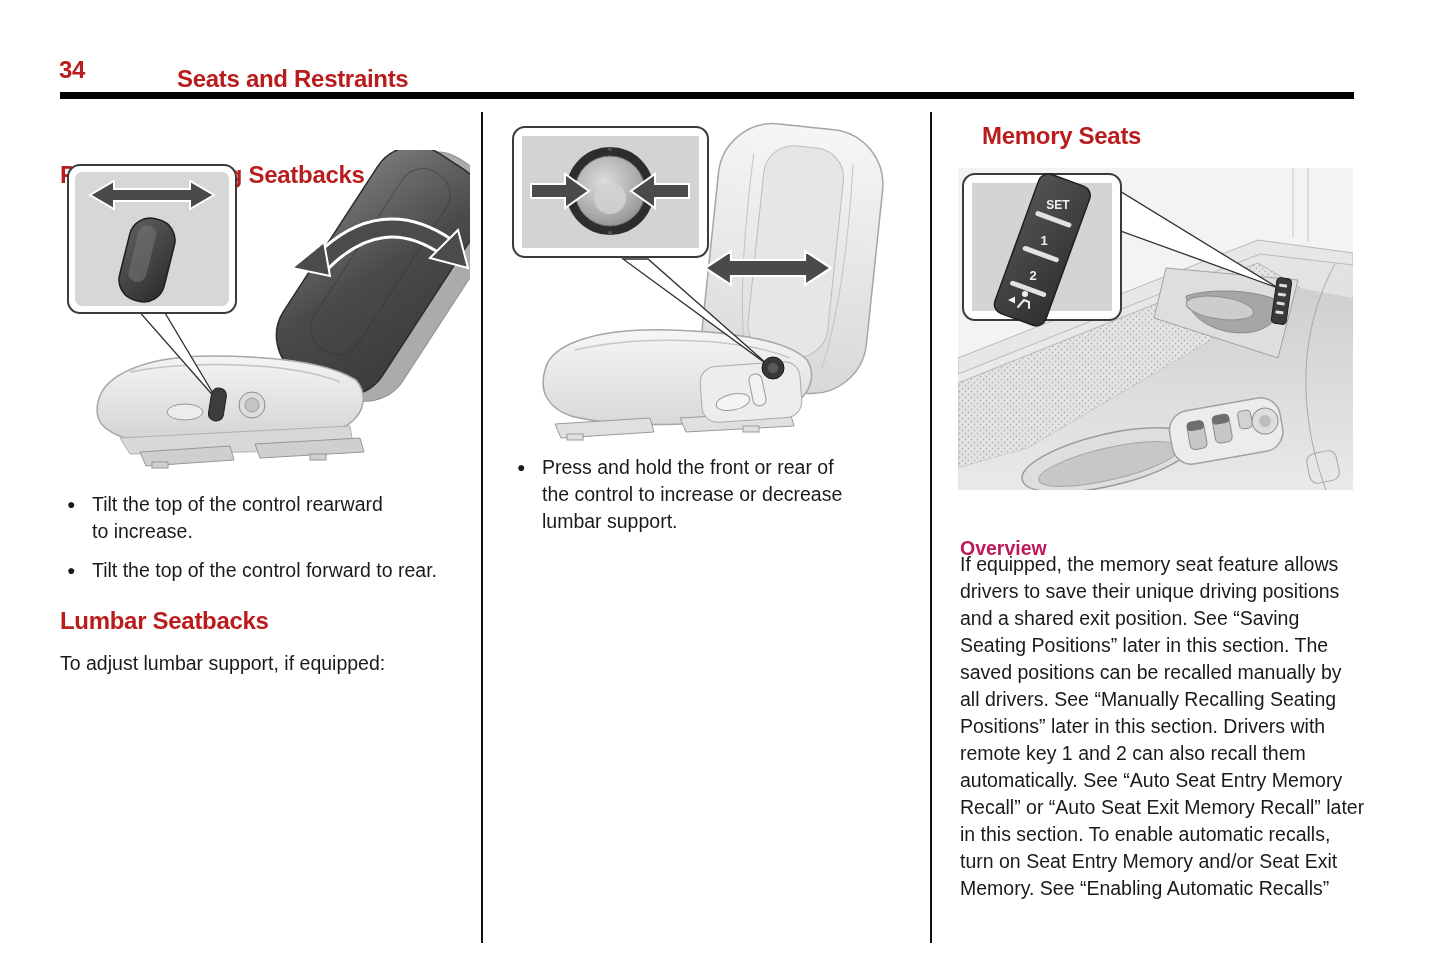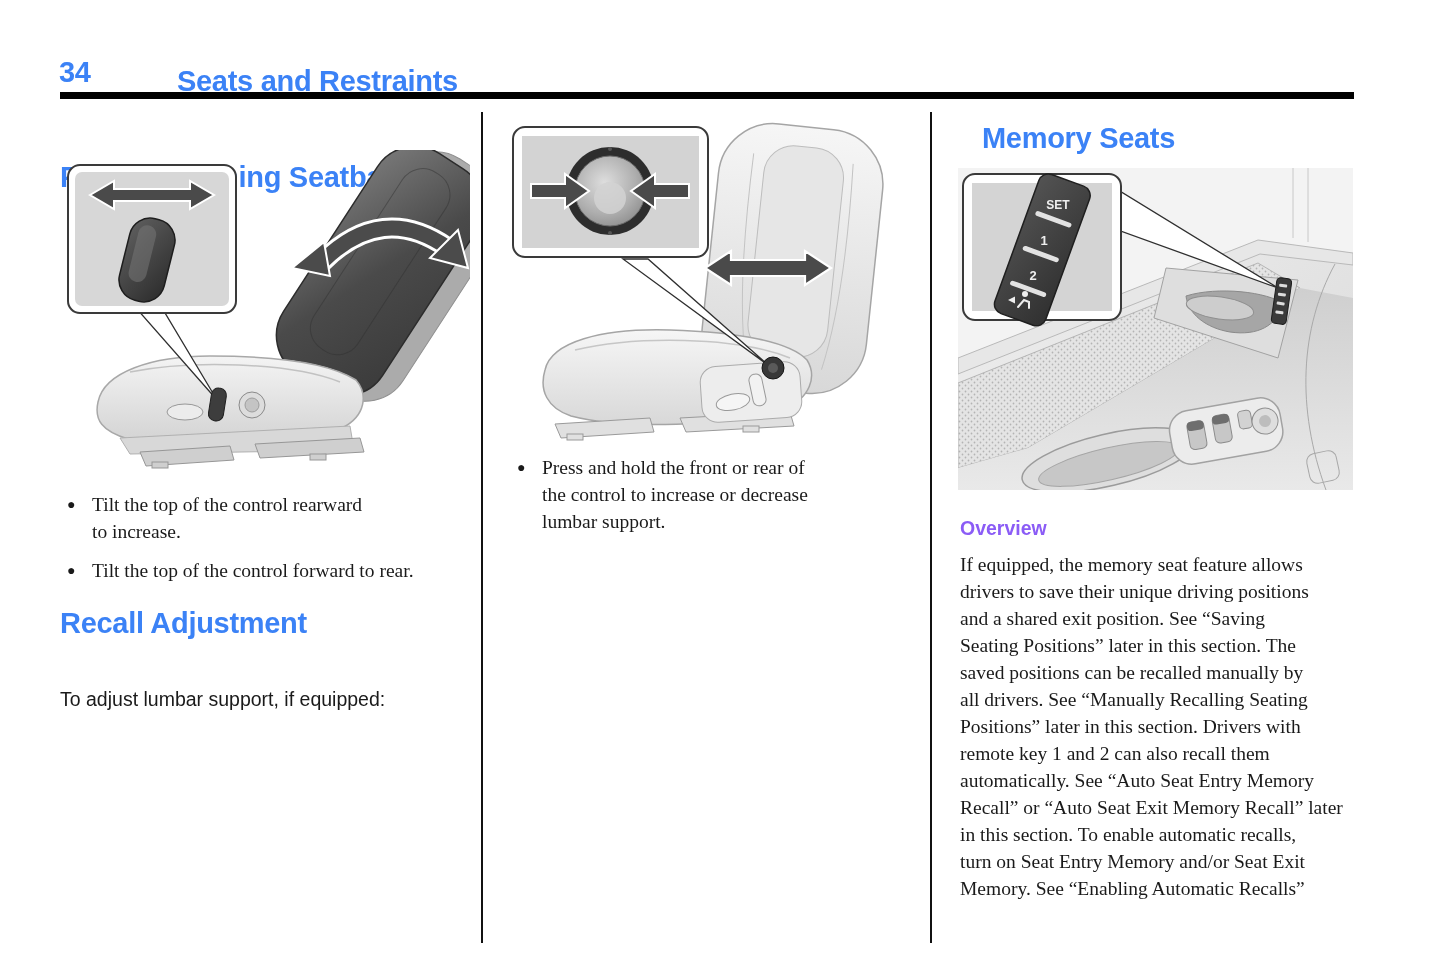--- a/index.html
+++ b/index.html
@@ -3,26 +3,26 @@
 <meta charset="utf-8">
 <style>
   html,body { margin:0; padding:0; }
   body {
     width:1445px; height:963px; position:relative; overflow:hidden;
     background:#ffffff; color:#1a1a1a;
     font-family:"Liberation Sans", sans-serif;
   }
   .abs { position:absolute; }
   .h1 {
-    font-size:29px; font-weight:bold; color:#3b82f6;
+    font-size:24px; font-weight:bold; color:#b91c1c;
     letter-spacing:-0.3px; white-space:nowrap;
   }
-  .h3 { font-size:19.5px; font-weight:bold; color:#8b5cf6; white-space:nowrap; }
+  .h3 { font-size:19.5px; font-weight:bold; color:#be185d; white-space:nowrap;margin-top:20px; }
   .body-text { font-size:19.5px; line-height:27px; }
-  .lines { white-space:pre-line;font-family:Liberation Serif, serif; }
+  .lines { white-space:pre-line; }
   .rule-h { background:#000; }
   .rule-v { background:#111; width:2px; }
   .bullet-row { display:flex; align-items:flex-start; margin-bottom:12px; }
   .bullet-dot {
     flex:0 0 25px; padding-left:7px; font-size:14px; line-height:27px; color:#1a1a1a;
   }
   .bullet-text { flex:1; }
   svg text { font-family:"Liberation Sans", sans-serif; }
 </style>
 </head>
@@ -110,22 +110,22 @@
     <span class="bullet-dot">●</span>
     <span class="bullet-text lines">Tilt the top of the control rearward
 to increase.</span>
   </div>
   <div class="bullet-row">
     <span class="bullet-dot">●</span>
     <span class="bullet-text lines">Tilt the top of the control forward to rear.</span>
   </div>
 </div>
 
-<div class="abs h1" style="left:60px; top:607px;">Recall Adjustment</div>
-<div class="abs body-text" style="left:60px; top:650px; width:420px;margin-top:36px;">To adjust lumbar support, if equipped:</div>
+<div class="abs h1" style="left:60px; top:607px;">Lumbar Seatbacks</div>
+<div class="abs body-text" style="left:60px; top:650px; width:420px;">To adjust lumbar support, if equipped:</div>
 
 <svg class="abs" style="left:505px; top:118px;" width="425" height="335" viewBox="0 0 425 335">
   <defs>
     <linearGradient id="mSeat" x1="0" y1="0" x2="0" y2="1">
       <stop offset="0" stop-color="#f6f6f6"></stop>
         <stop offset="1" stop-color="#d8d8d8"></stop>
     </linearGradient>
     <radialGradient id="mKnob" cx="0.42" cy="0.38" r="0.75">
       <stop offset="0" stop-color="#dedede"></stop>
         <stop offset="0.6" stop-color="#aeaeae"></stop>

